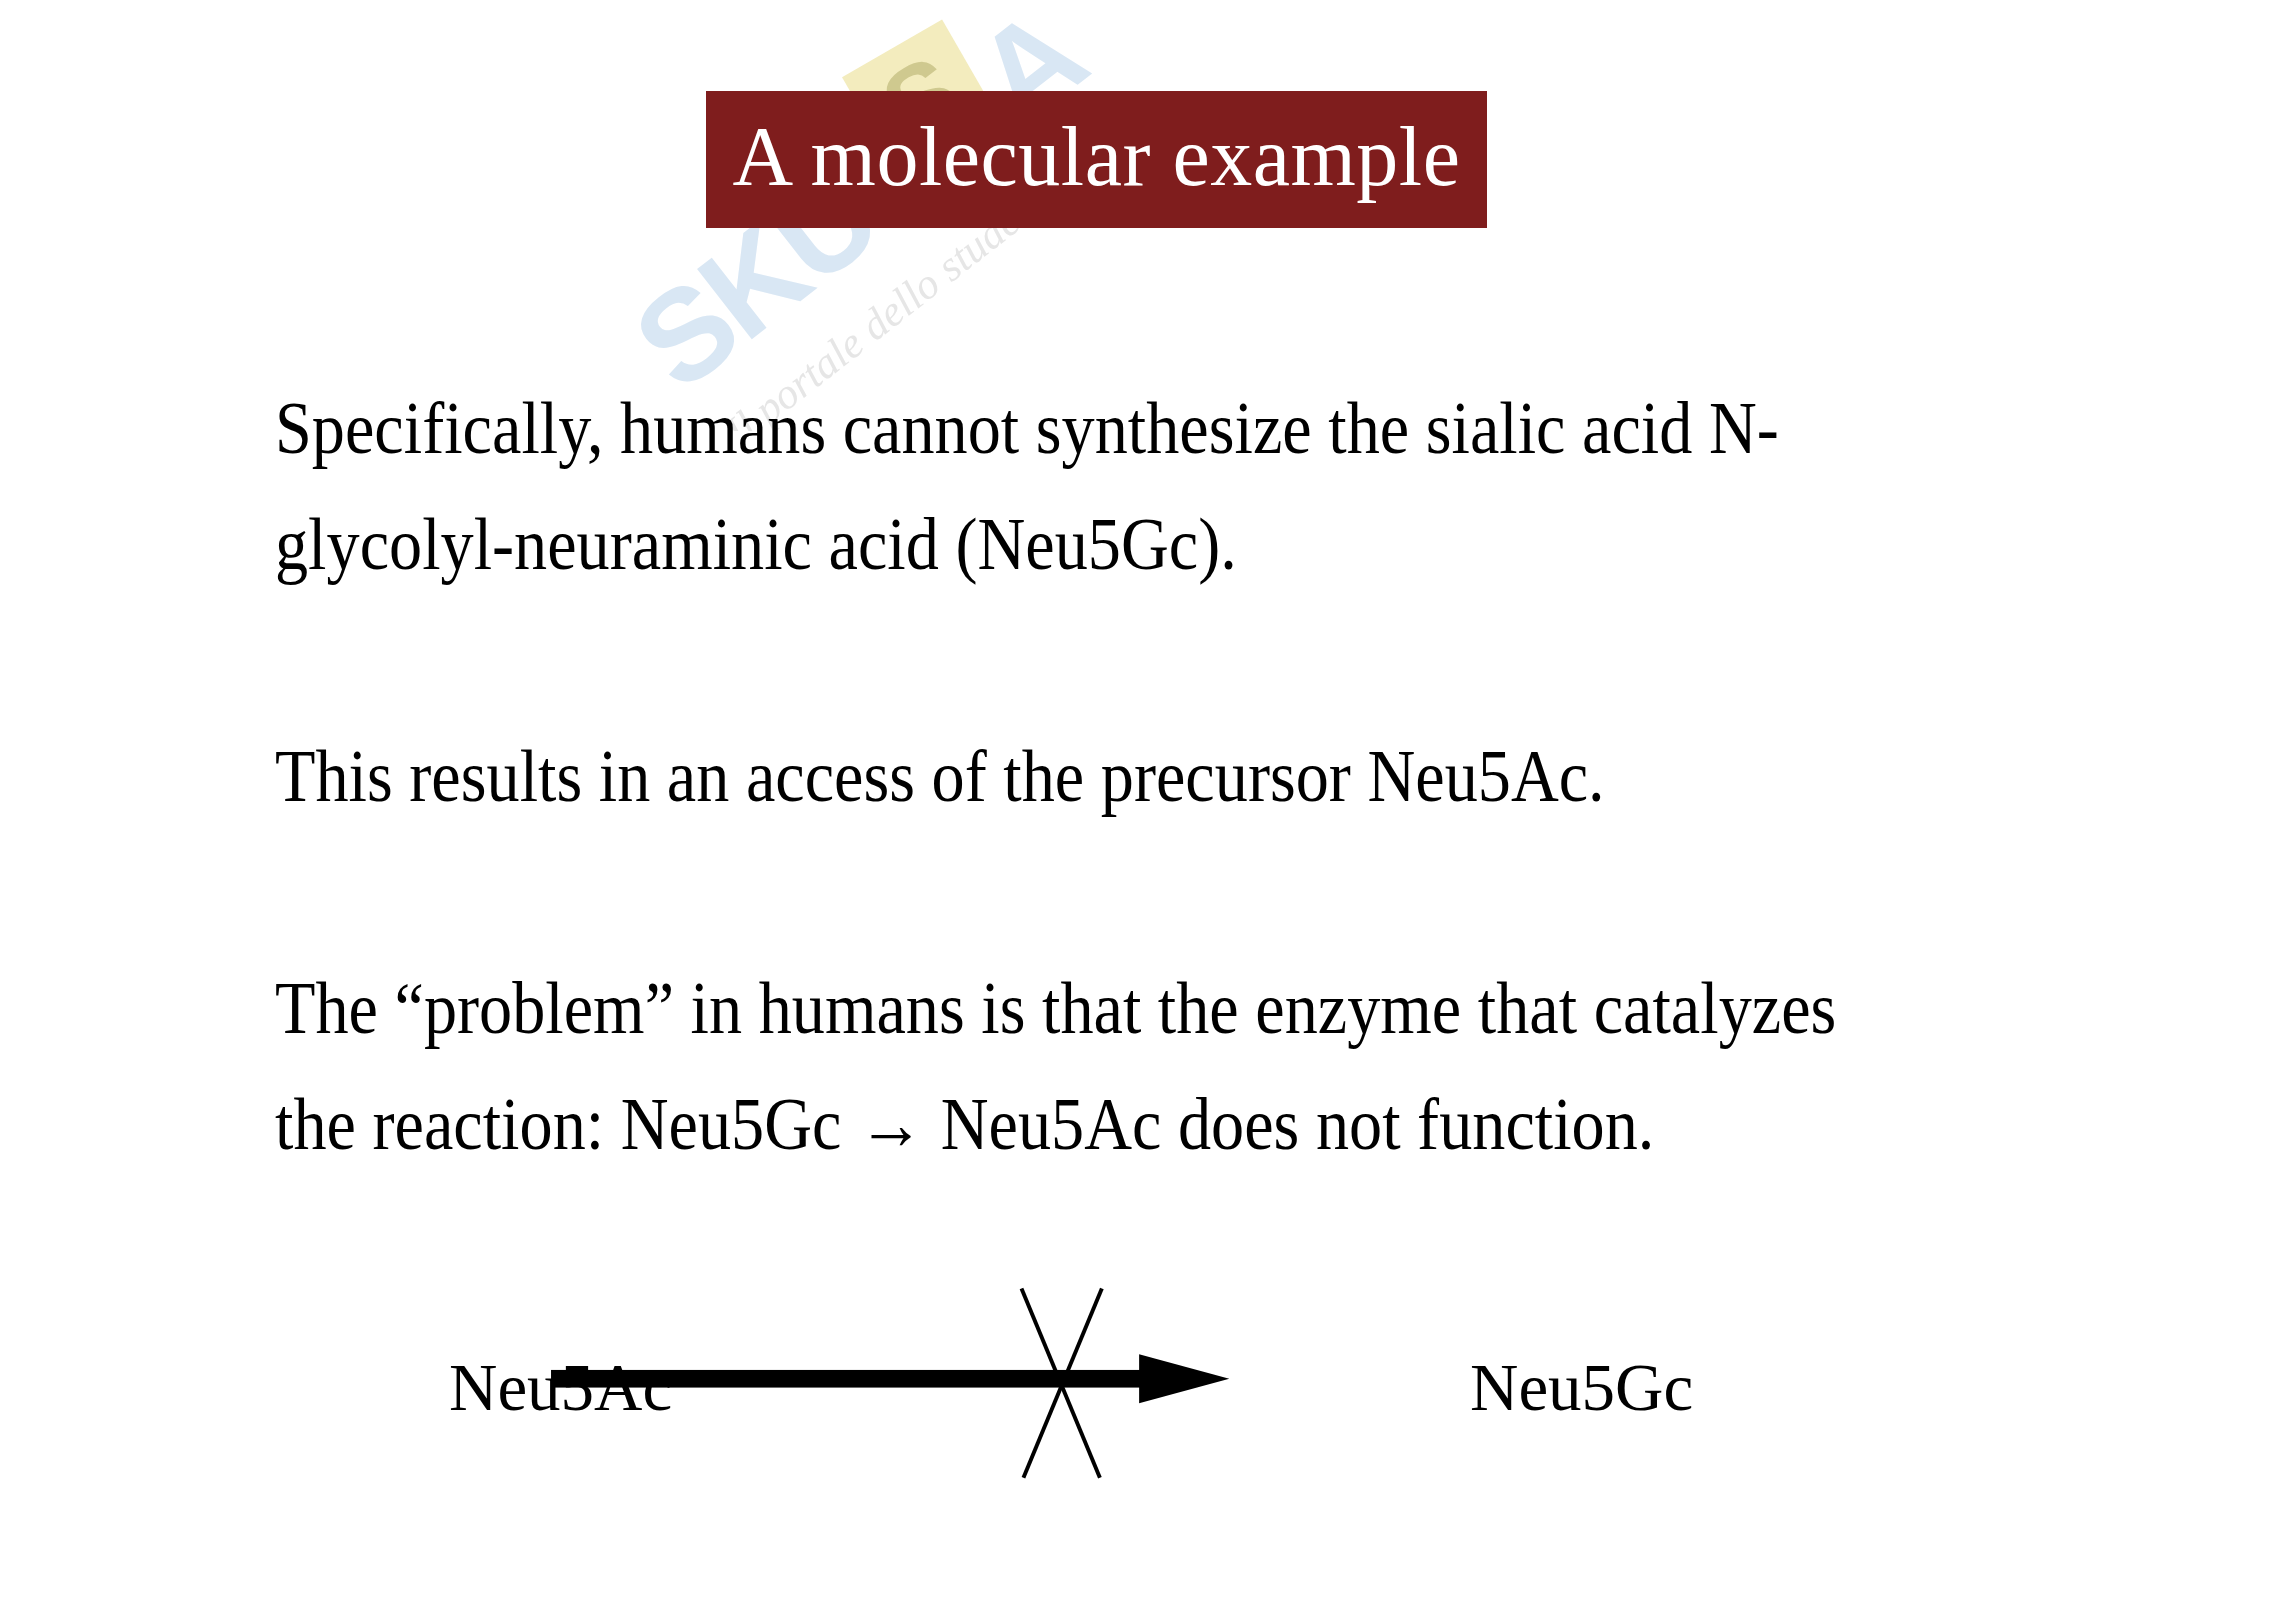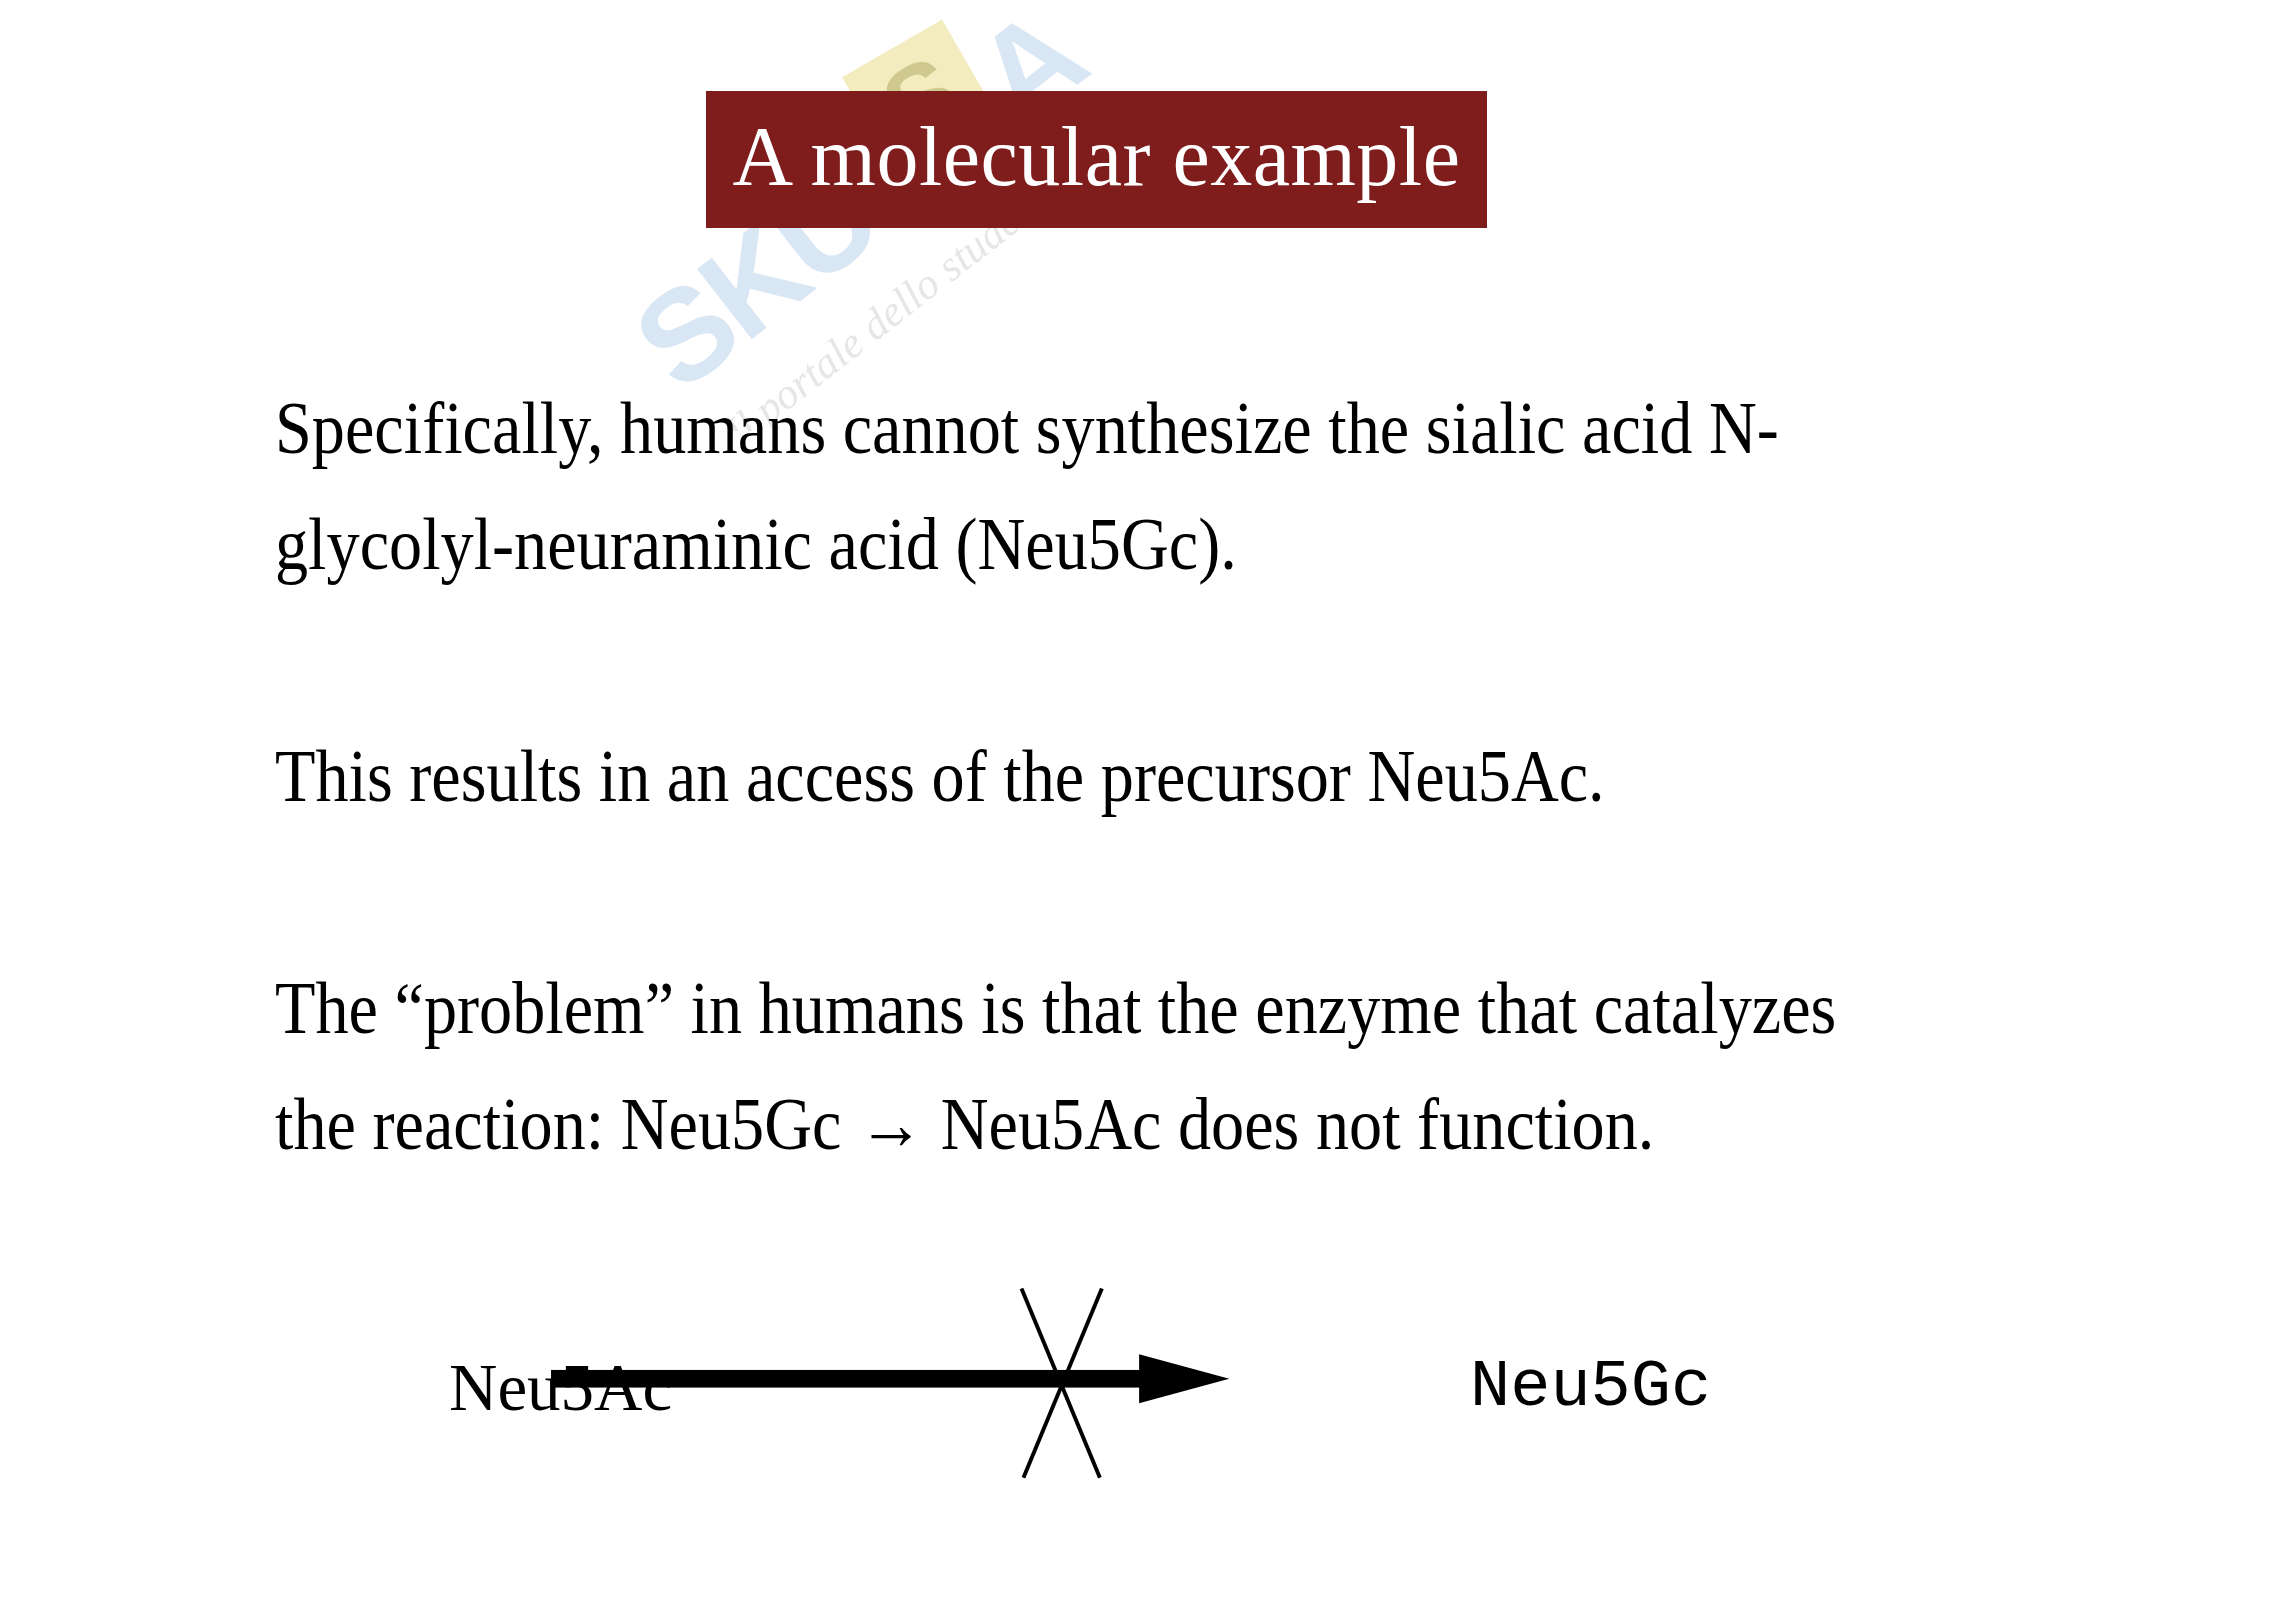--- a/index.html
+++ b/index.html
@@ -84,21 +84,21 @@
 
   .rx-label {
     position: absolute;
     font-family: "Liberation Serif", "DejaVu Serif", serif;
     font-size: 67px;
     line-height: 1;
     color: #000000;
     white-space: nowrap;
   }
   .rx-label.left  { left: 192px;  top: 90px; }
-  .rx-label.right { left: 1213px; top: 90px; font-family: Liberation Mono, monospace; }
+  .rx-label.right { left: 1213px; top: 90px; }
 
   .rx-svg {
     position: absolute;
     left: 0;
     top: 0;
     width: 1774px;
     height: 255px;
   }
 </style>
 </head>

